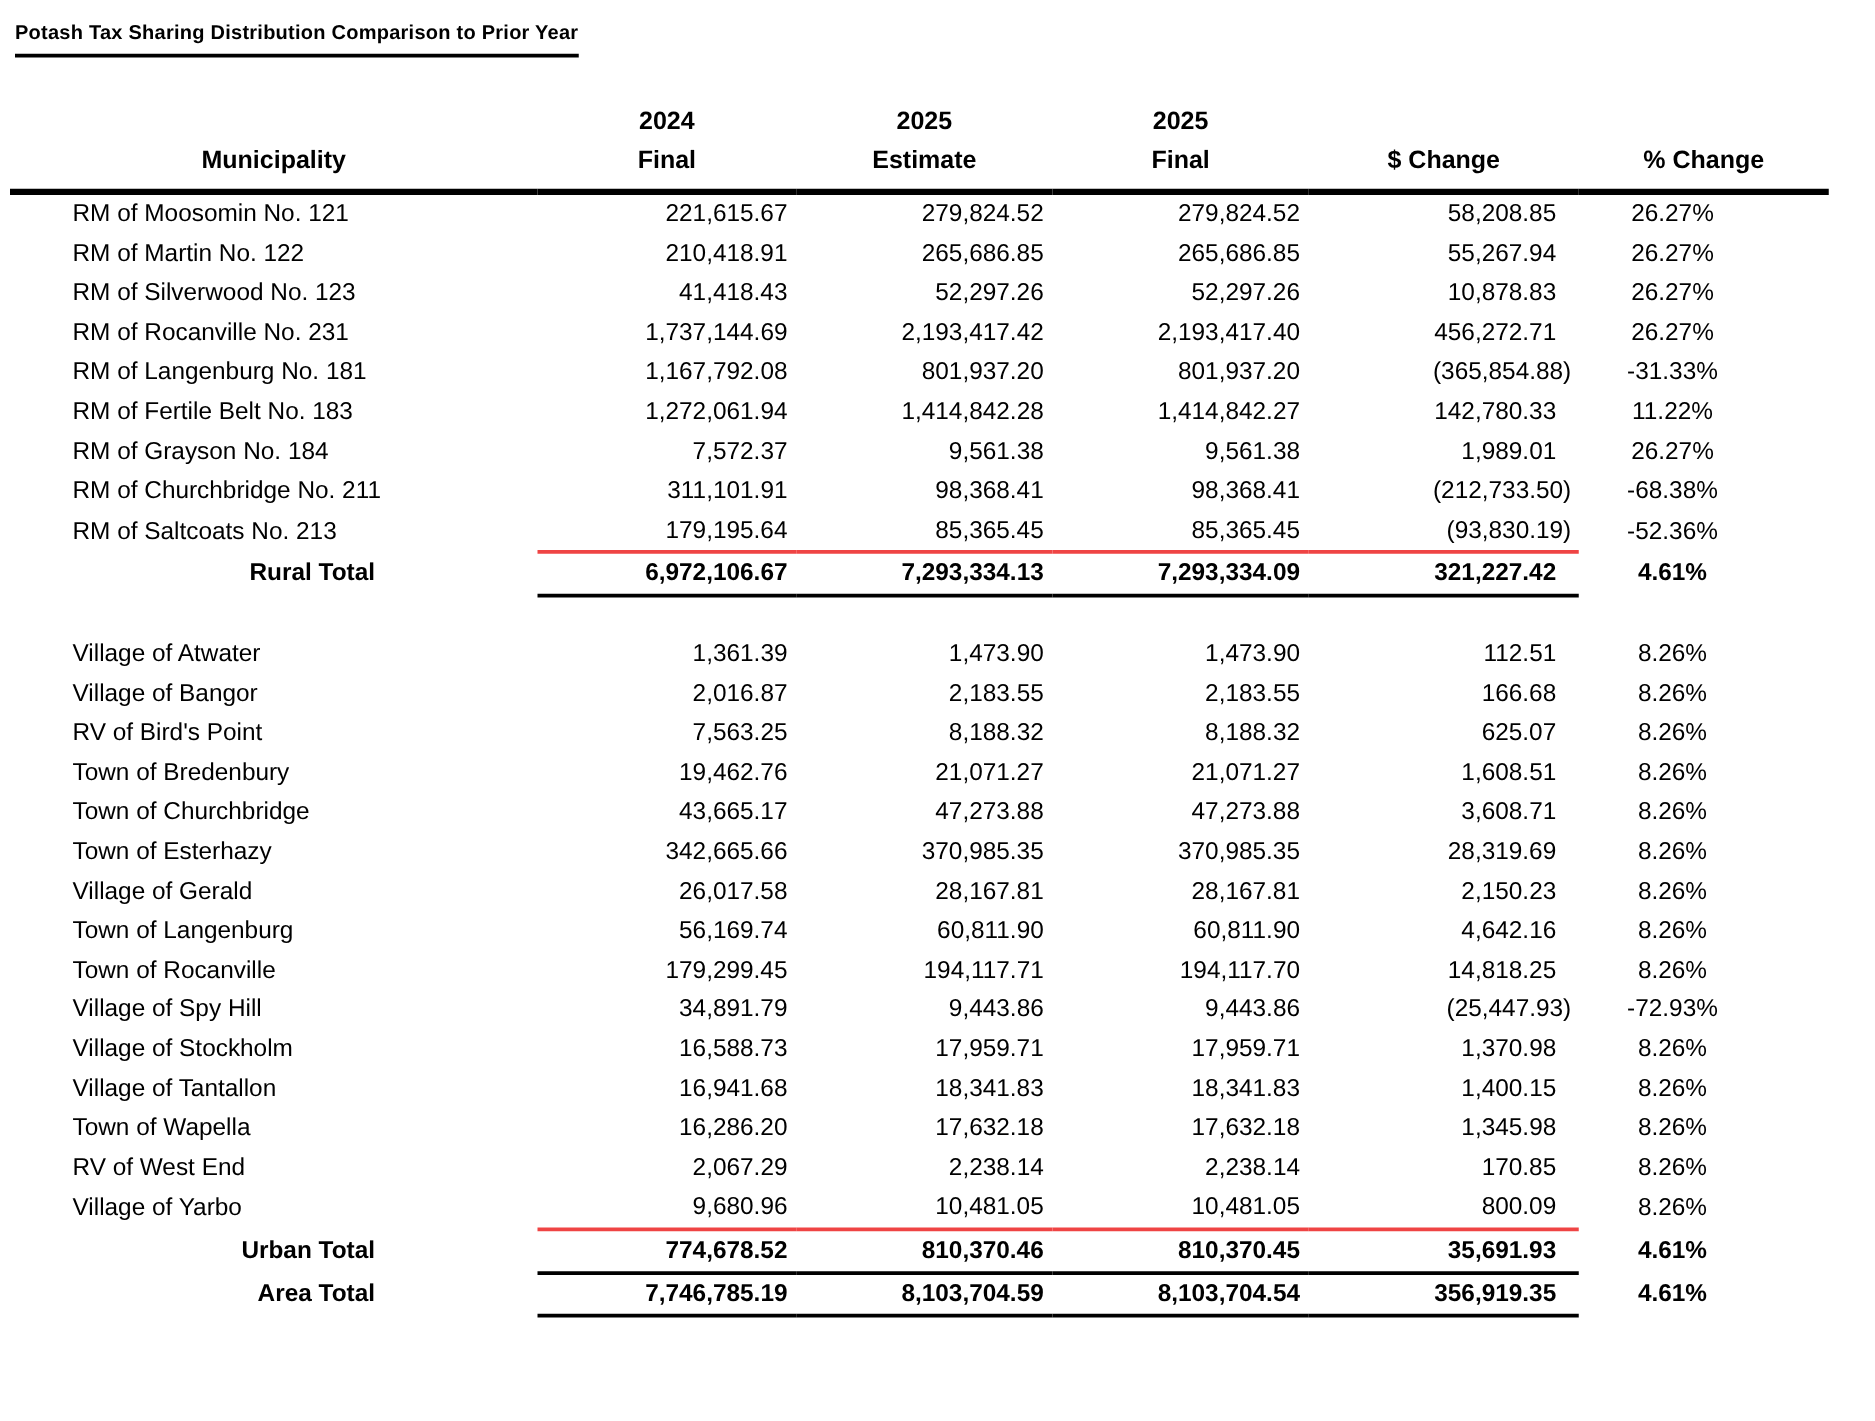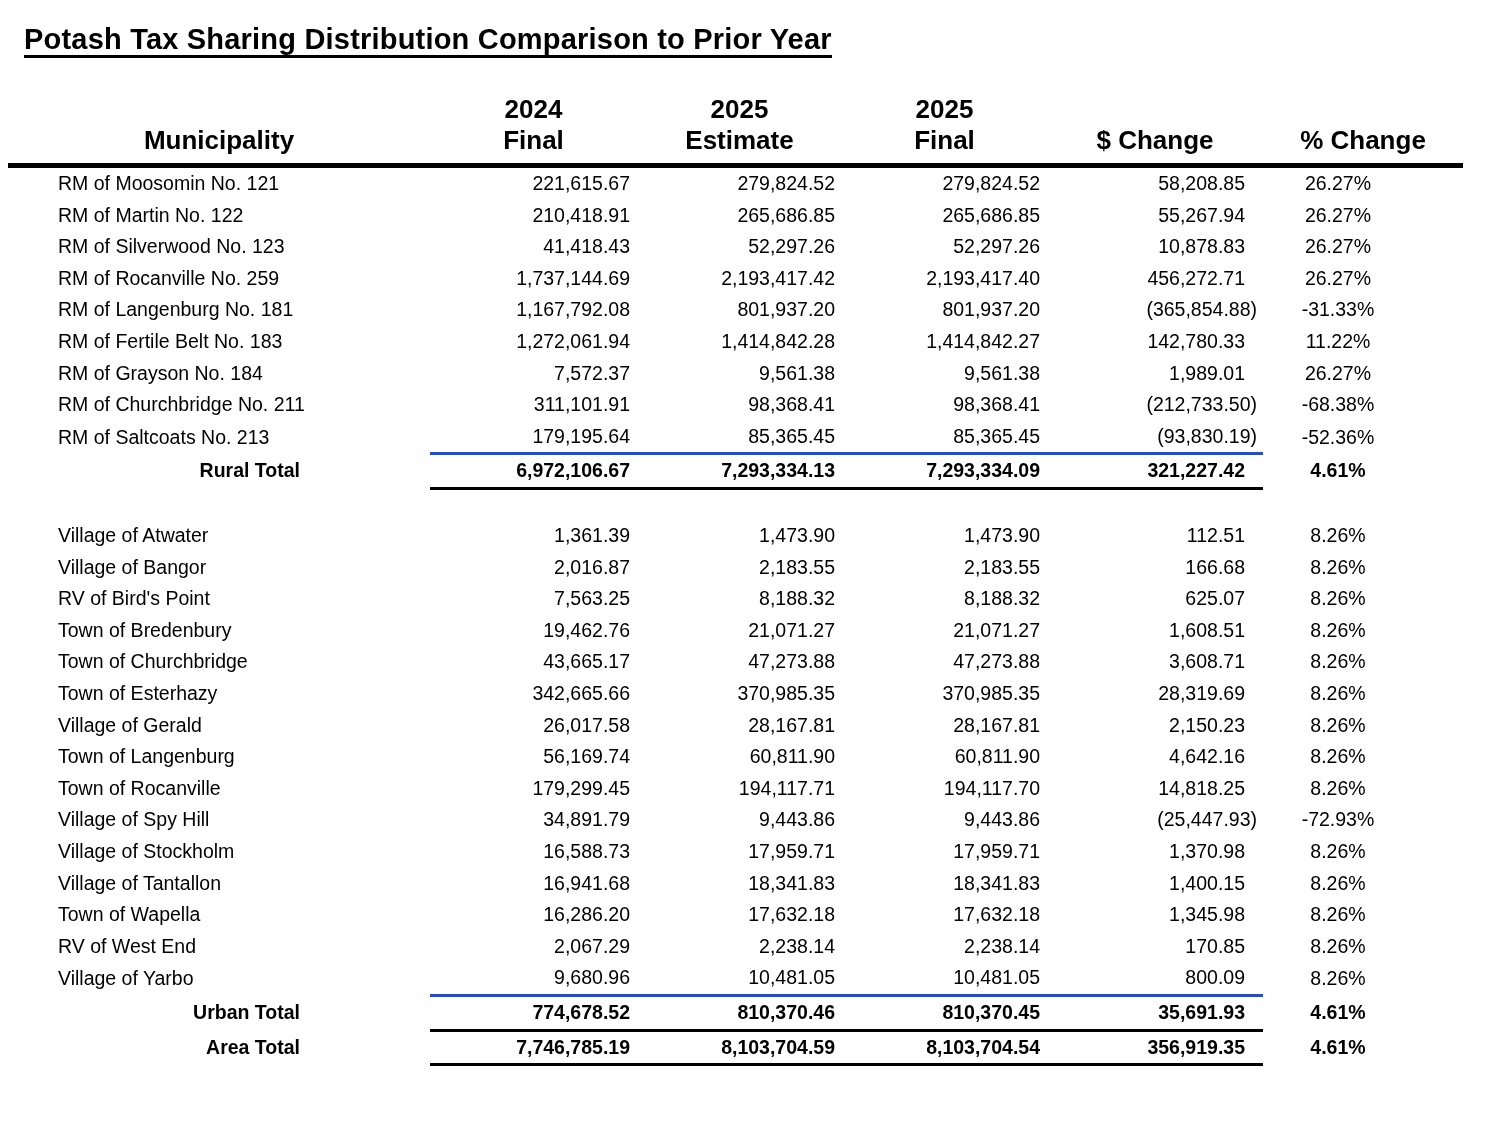--- a/index.html
+++ b/index.html
@@ -10,23 +10,23 @@
     width: 1500px;
     height: 1137px;
   }
   .page {
     width: 1500px;
     height: 1137px;
     padding: 8px 0 0 8px;
     background: #fff;
   }
   .title {
-    font-size: 29px;
+    font-size: 16px;
     font-weight: bold;
-    margin: 16px;
+    margin: 4px;
     line-height: 30px;
     letter-spacing: 0.2px;
   }
   .title .underlined {
     border-bottom: 3px solid #000;
     padding-bottom: 1px;
     display: inline-block;
   }
   table.dist {
     border-collapse: collapse;
@@ -38,35 +38,35 @@
     padding: 0;
     white-space: nowrap;
     overflow: visible;
     font-size: 19.5px;
   }
   thead th {
     height: 70px;
     vertical-align: bottom;
     text-align: center;
     font-weight: bold;
-    font-size: 26px;
+    font-size: 20px;
     padding-bottom: 7px;
     border-bottom: 5px solid #000;
     line-height: 31px;
   }
   tbody td { height: 31.6px; line-height: 31.6px; }
   td.muni { text-align: left; padding-left: 50px; }
   td.num { text-align: right; }
   td.c2, td.c3, td.c4 { padding-right: 7px; }
   td.chg { padding-right: 18px; }
   td.chg.paren { padding-right: 6px; }
   td.pct { padding-right: 50px; text-align: center; }
   tr.total td { font-weight: bold; }
   tr.total td.muni { text-align: right; padding-left: 0; padding-right: 130px; }
-  tr.rule-top td.lined { border-top: 3px solid #1d4ed8; }
+  tr.rule-top td.lined { border-top: 3px solid #ef4444; }
   tr.rule-bottom td.lined { border-bottom: 3px solid #000; }
   tr.spacer td { height: 31.6px; border: none; }
 </style>
 </head>
 <body>
 
 <div class="page">
 
   <h1 class="title"><span class="underlined">Potash Tax Sharing Distribution Comparison to Prior Year</span></h1>
 
@@ -129,21 +129,21 @@
         <tr>
           <td class="muni">RM of Silverwood No. 123</td>
           <td class="num c2">41,418.43</td>
           <td class="num c3">52,297.26</td>
           <td class="num c4">52,297.26</td>
           <td class="num chg">10,878.83</td>
           <td class="num pct">26.27%</td>
         </tr>
 
         <tr>
-          <td class="muni">RM of Rocanville No. 259</td>
+          <td class="muni">RM of Rocanville No. 231</td>
           <td class="num c2">1,737,144.69</td>
           <td class="num c3">2,193,417.42</td>
           <td class="num c4">2,193,417.40</td>
           <td class="num chg">456,272.71</td>
           <td class="num pct">26.27%</td>
         </tr>
 
 
 
         <tr>

